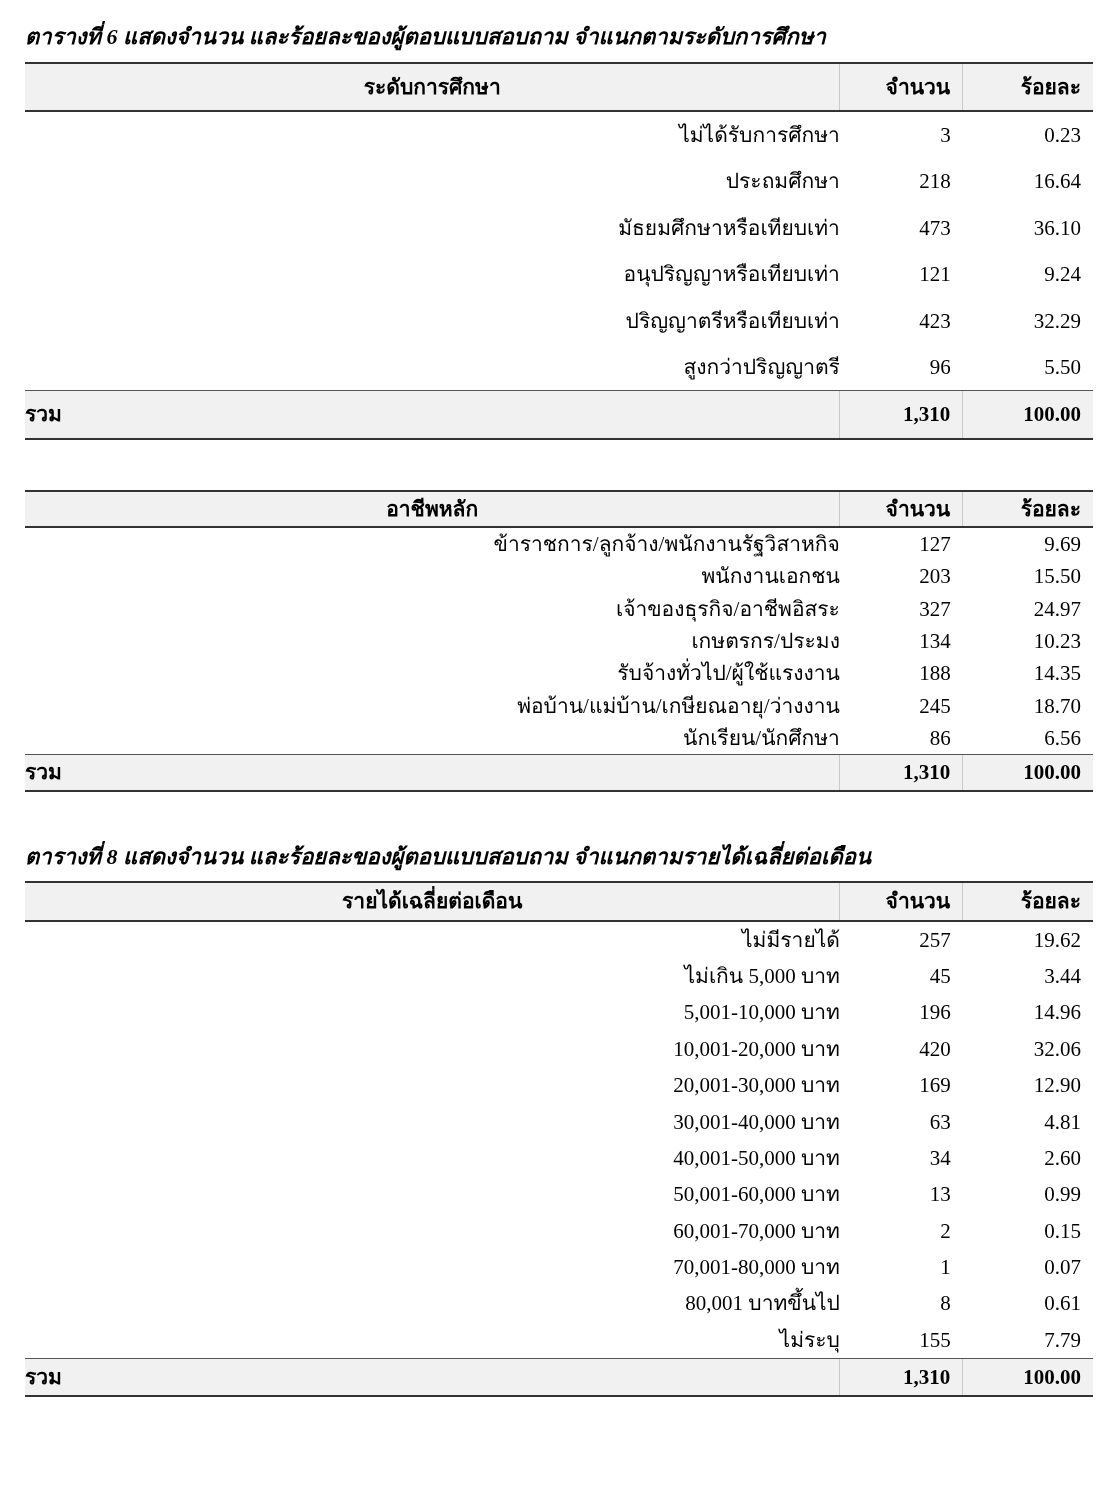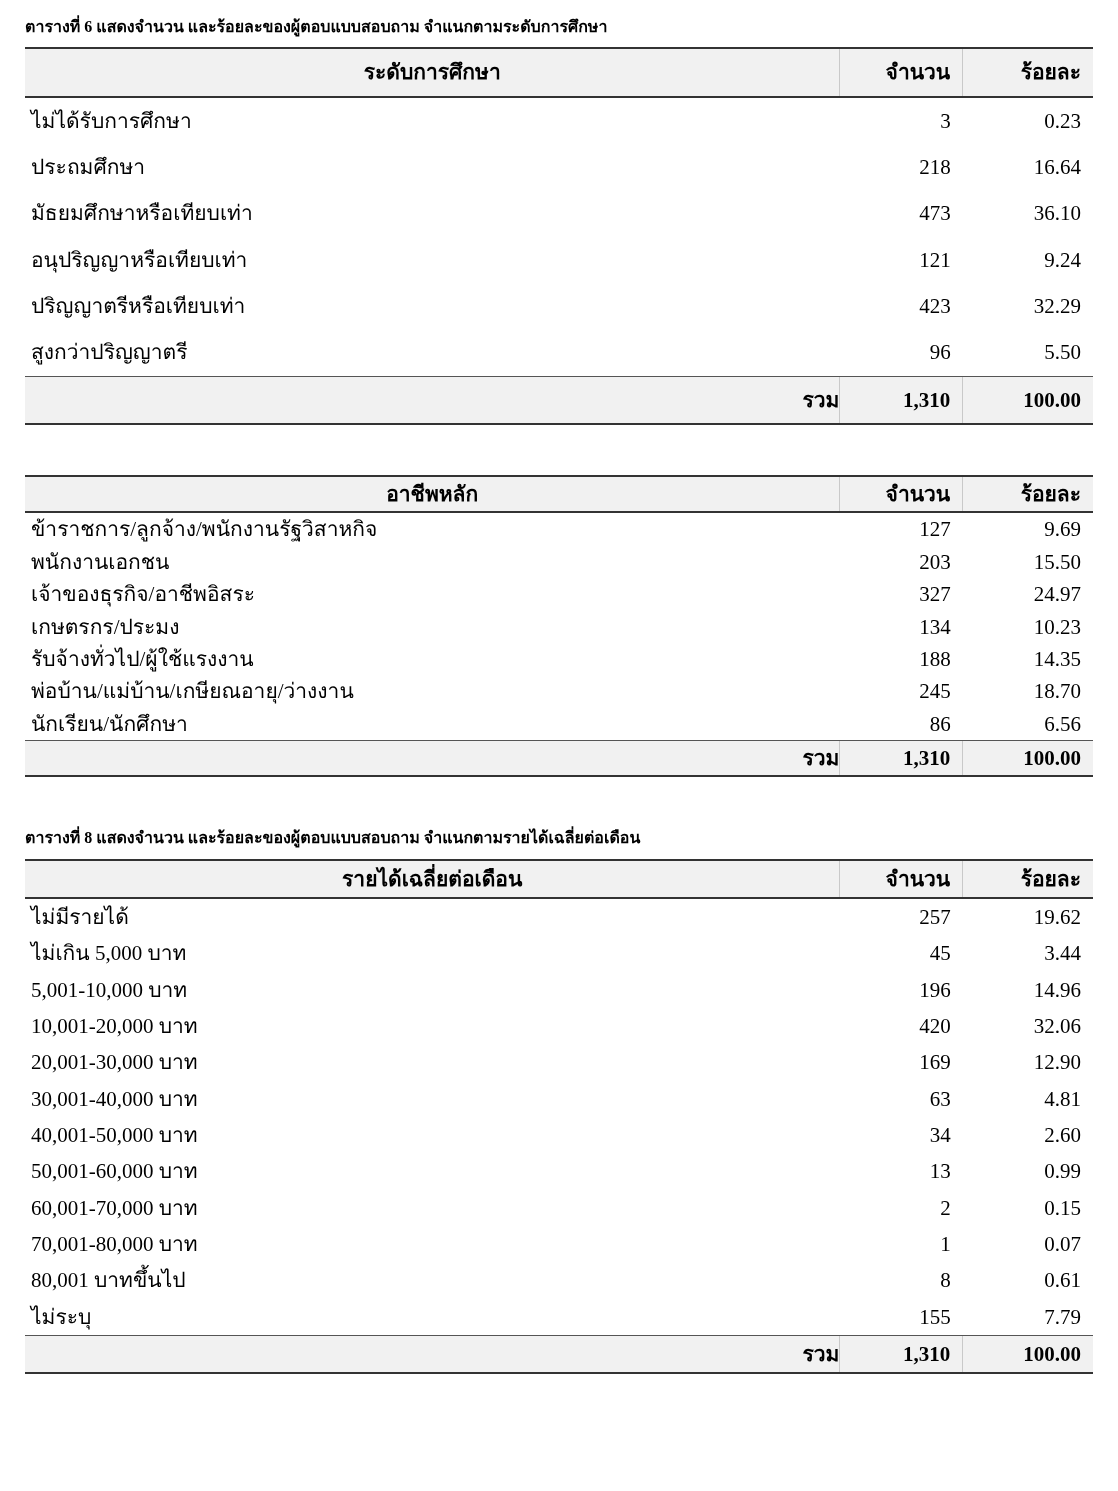--- a/index.html
+++ b/index.html
@@ -16,25 +16,26 @@
     width:1118px;
     min-height:1491px;
     padding:14px 25px 40px 25px;
     color:var(--text);
     font-family:"Liberation Serif","DejaVu Serif",serif;
     font-size:21px;
     line-height:1.35;
   }
   section.table-block + section.table-block{ margin-top:50px; }
   h2.tbl-title{
-    font-size:16px;
+    font-size:22px;
     font-weight:bold;
-    margin:2px 0 9px 0;
+    margin:8px 0 9px 0;
     line-height:1.4;
     letter-spacing:0;
+    font-style:italic;
   }
   table.data-table{
     width:100%;
     border-collapse:collapse;
     table-layout:fixed;
   }
   col.c-cat{ width:76.3%; }
   col.c-count{ width:11.5%; }
   col.c-pct{ width:12.2%; }
 
@@ -45,31 +46,31 @@
     border-bottom:2px solid var(--border-dark);
     font-weight:bold;
     font-size:21px;
   }
   thead th.cat{ text-align:center; }
   thead th.num{ text-align:right; padding-right:12px; }
   thead th.num + th.num, thead th.cat + th.num{ border-left:1px solid var(--border-light); }
 
   
   tbody td{ background:#ffffff; }
-  tbody td.cat{ text-align:left; padding-left:6px; }
+  tbody td.cat{ text-align:right; padding-left:6px; }
   tbody td.num{ text-align:right; padding-right:12px; }
 
   
   tfoot td{
     background:var(--band-bg);
     border-top:1px solid var(--border-mid);
     border-bottom:2px solid var(--border-dark);
     font-weight:bold;
   }
-  tfoot td.cat{ text-align:right; }
+  tfoot td.cat{ text-align:left; }
   tfoot td.num{ text-align:right; padding-right:12px; }
   tfoot td.cat + td.num, tfoot td.num + td.num{ border-left:1px solid var(--border-light); }
 
   
   table.loose  thead th, table.loose  tfoot td{ padding-top:9px;  padding-bottom:9px;margin-left:36px; }
   table.loose  tbody td{ padding-top:9px;  padding-bottom:9px; }
   table.normal thead th, table.normal tfoot td{ padding-top:4px;  padding-bottom:4px;font-family:Liberation Serif, serif; }
   table.normal tbody td{ padding-top:4px;  padding-bottom:4px; }
   table.tight  thead th, table.tight  tfoot td{ padding-top:3px;  padding-bottom:3px; }
   table.tight  tbody td{ padding-top:2px;  padding-bottom:2px; }

